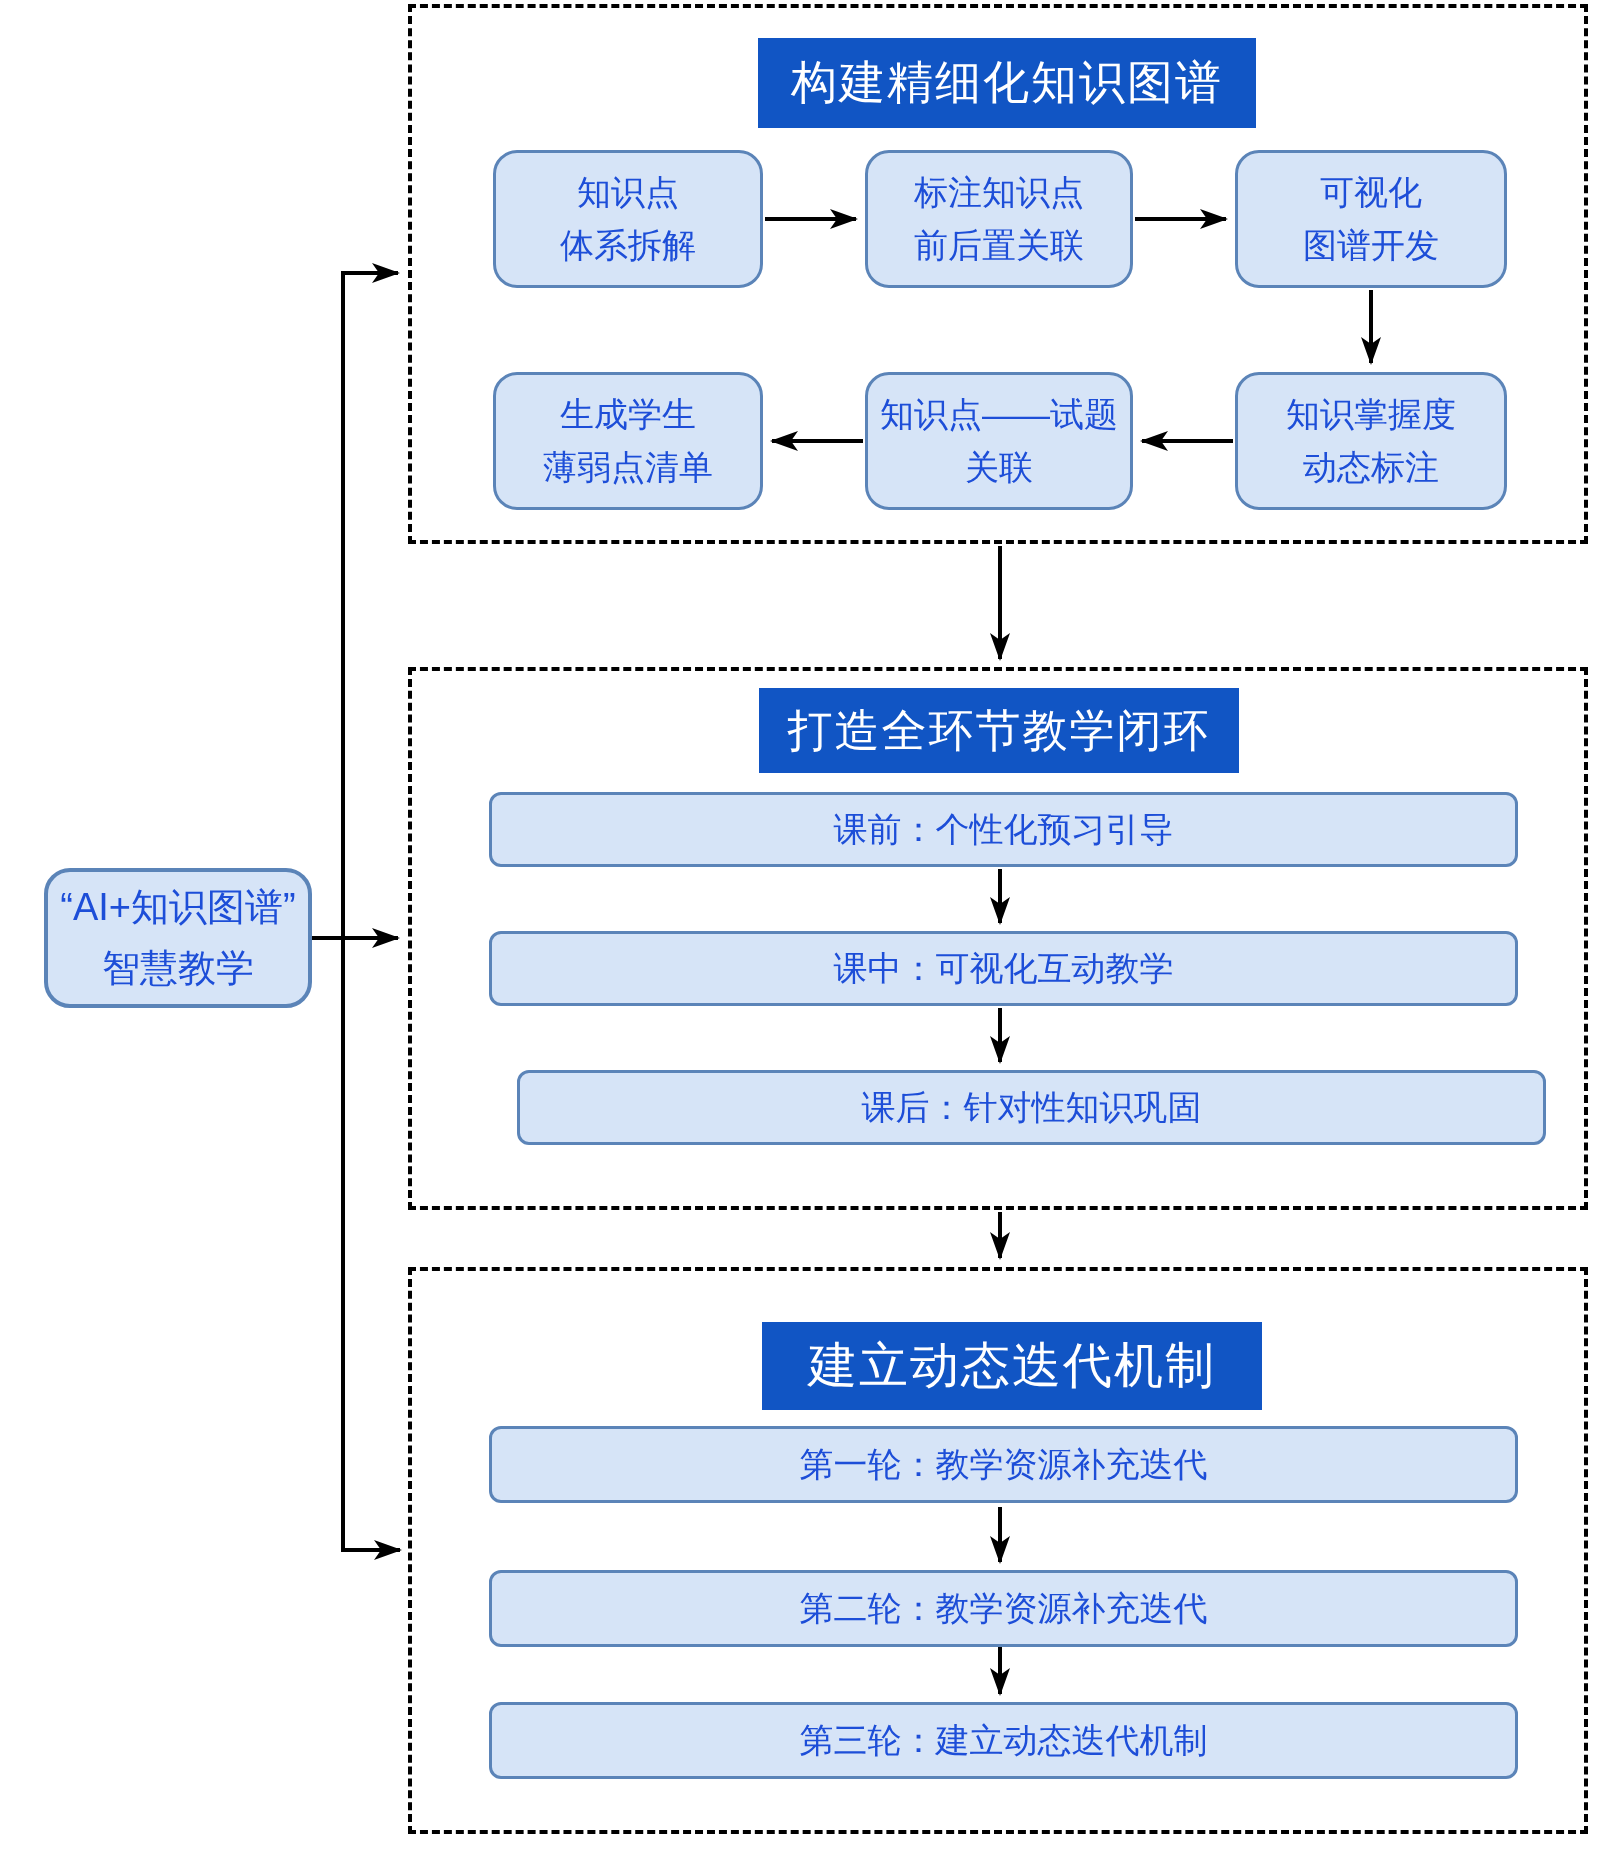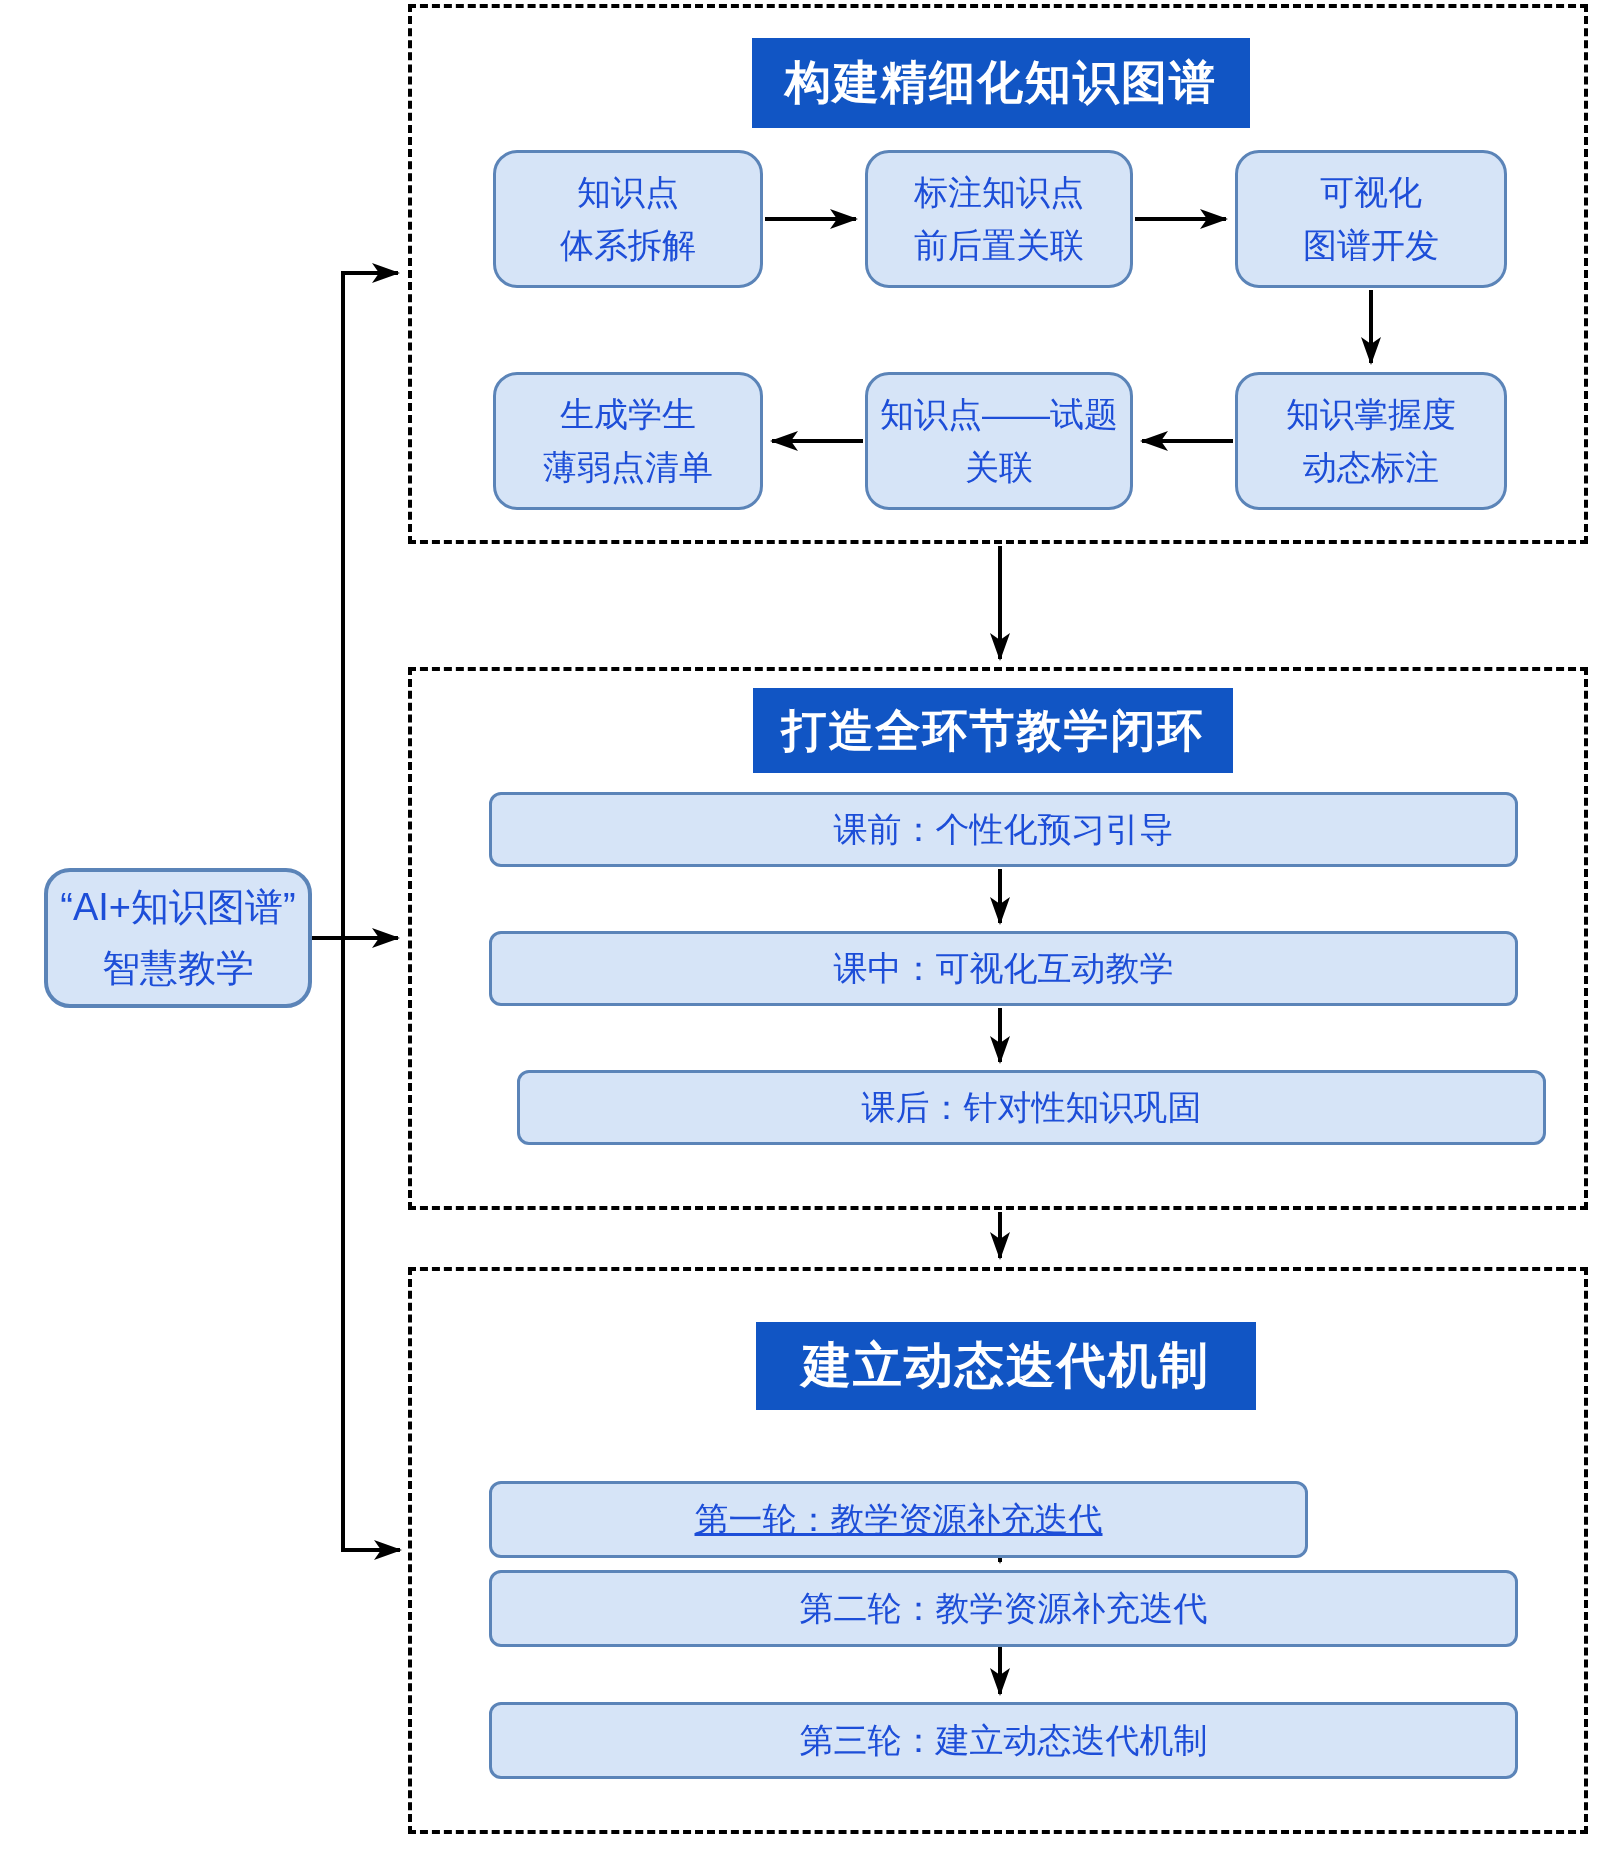--- a/index.html
+++ b/index.html
@@ -25,24 +25,25 @@
     background: transparent;
     box-sizing: border-box;
   }
   .section-title {
     position: absolute;
     background: var(--title-bg);
     color: var(--title-fg);
     display: flex;
     align-items: center;
     justify-content: center;
-    font-weight: 700;
+    font-weight: 400;
     letter-spacing: 2px;
     box-sizing: border-box;
     z-index: 3;
+    margin-left: 6px;
   }
   .node {
     position: absolute;
     background: var(--node-fill);
     border: 3px solid var(--node-border);
     box-sizing: border-box;
     display: flex;
     align-items: center;
     justify-content: center;
     text-align: center;
@@ -126,17 +127,17 @@
 薄弱点清单</div>
   <div class="node small" style="left:865px; top:372px; width:268px; height:138px;">知识点——试题
 关联</div>
   <div class="node small" style="left:1235px; top:372px; width:272px; height:138px;">知识掌握度
 动态标注</div>
 
   <div class="node wide" style="left:489px; top:792px; width:1029px; height:75px;">课前：个性化预习引导</div>
   <div class="node wide" style="left:489px; top:931px; width:1029px; height:75px;">课中：可视化互动教学</div>
   <div class="node wide" style="left:517px; top:1070px; width:1029px; height:75px;">课后：针对性知识巩固</div>
 
-  <div class="node wide" style="left:489px; top:1481px; width:819px; height:77px;text-decoration:underline;">第一轮：教学资源补充迭代</div>
+  <div class="node wide" style="left:489px; top:1426px; width:1029px; height:77px;">第一轮：教学资源补充迭代</div>
   <div class="node wide" style="left:489px; top:1570px; width:1029px; height:77px;">第二轮：教学资源补充迭代</div>
   <div class="node wide" style="left:489px; top:1702px; width:1029px; height:77px;">第三轮：建立动态迭代机制</div>
 
 </div>
 
 </body></html>

